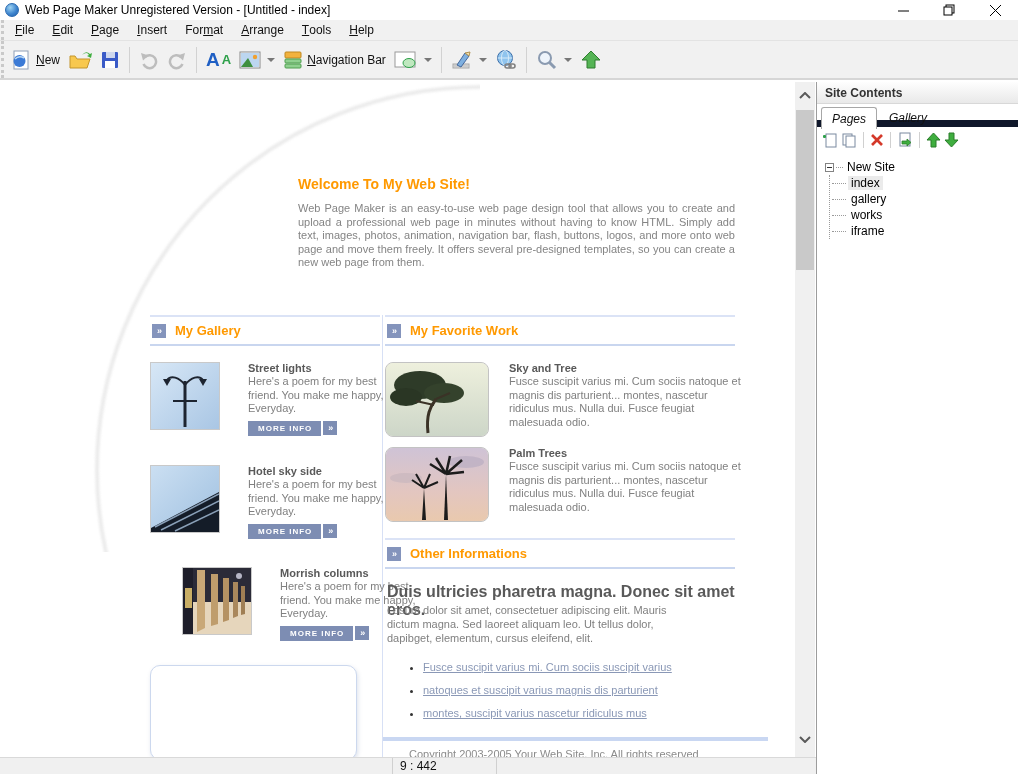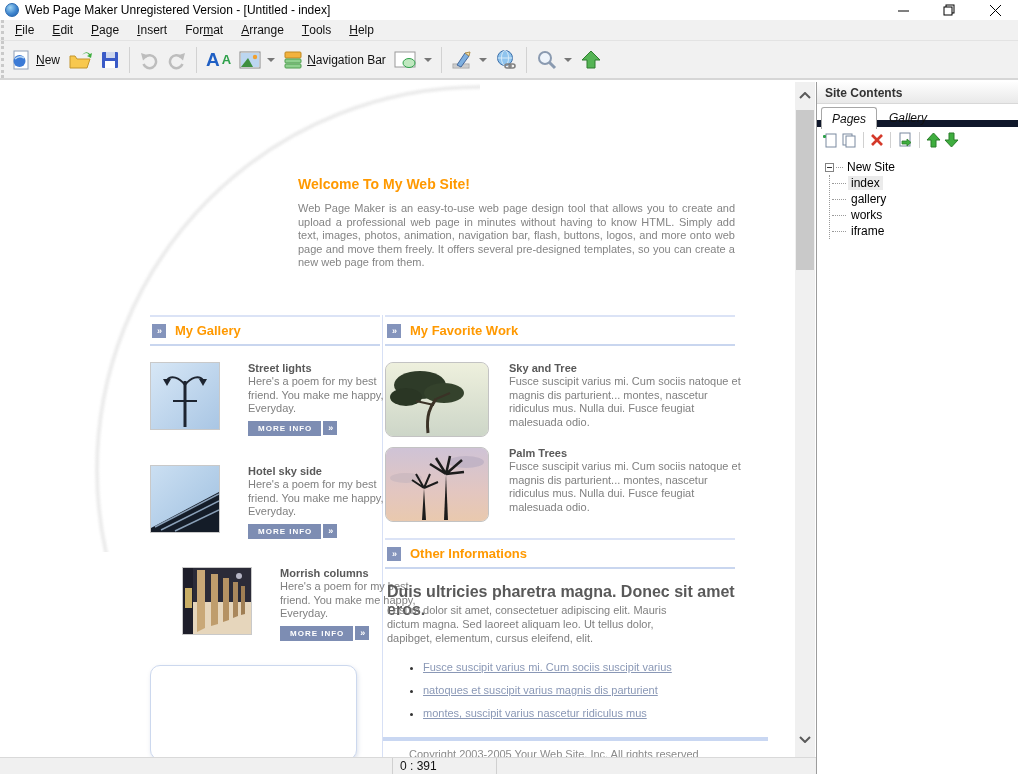--- a/index.html
+++ b/index.html
@@ -515,21 +515,21 @@
       <div class="vs-thumb"></div>
       <div class="vs-arrow vs-down">
         <svg width="12" height="7">
             <polyline points="1,1 6,6 11,1" fill="none" stroke="#5a5a5a" stroke-width="2"></polyline>
           </svg>
       </div>
     </div>
 
     <div class="statusbar">
       <div class="sb-cell sb-1"></div>
-      <div class="sb-cell sb-2">0 : 391</div>
+      <div class="sb-cell sb-2">9 : 442</div>
       <div class="sb-cell"></div>
     </div>
 
     <div class="panel">
       <div class="panel-title">Site Contents</div>
 
       <div class="tab-row">
         <div class="tab tab-active">Pages</div>
         <div class="tab tab-inactive">Gallery</div>
       </div>

